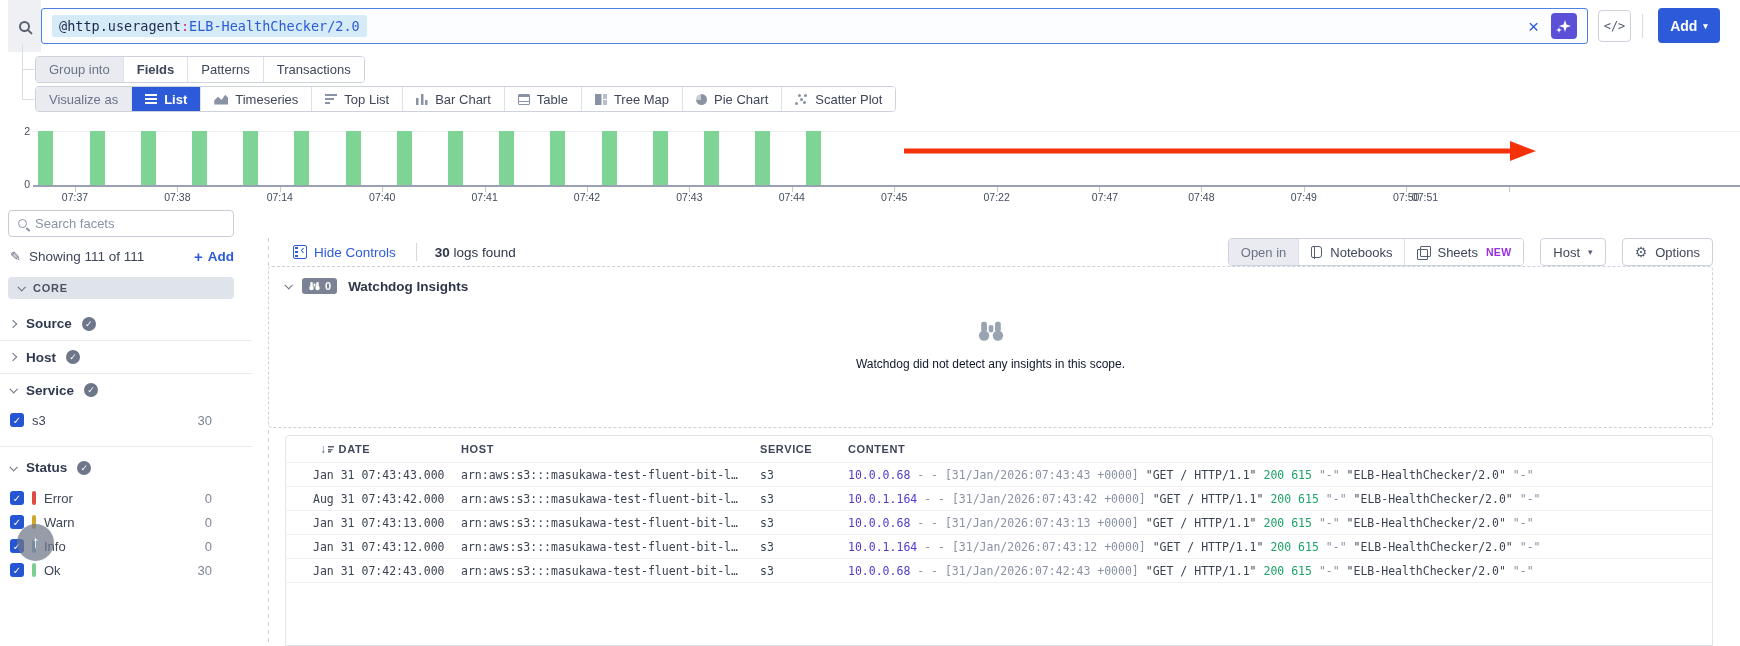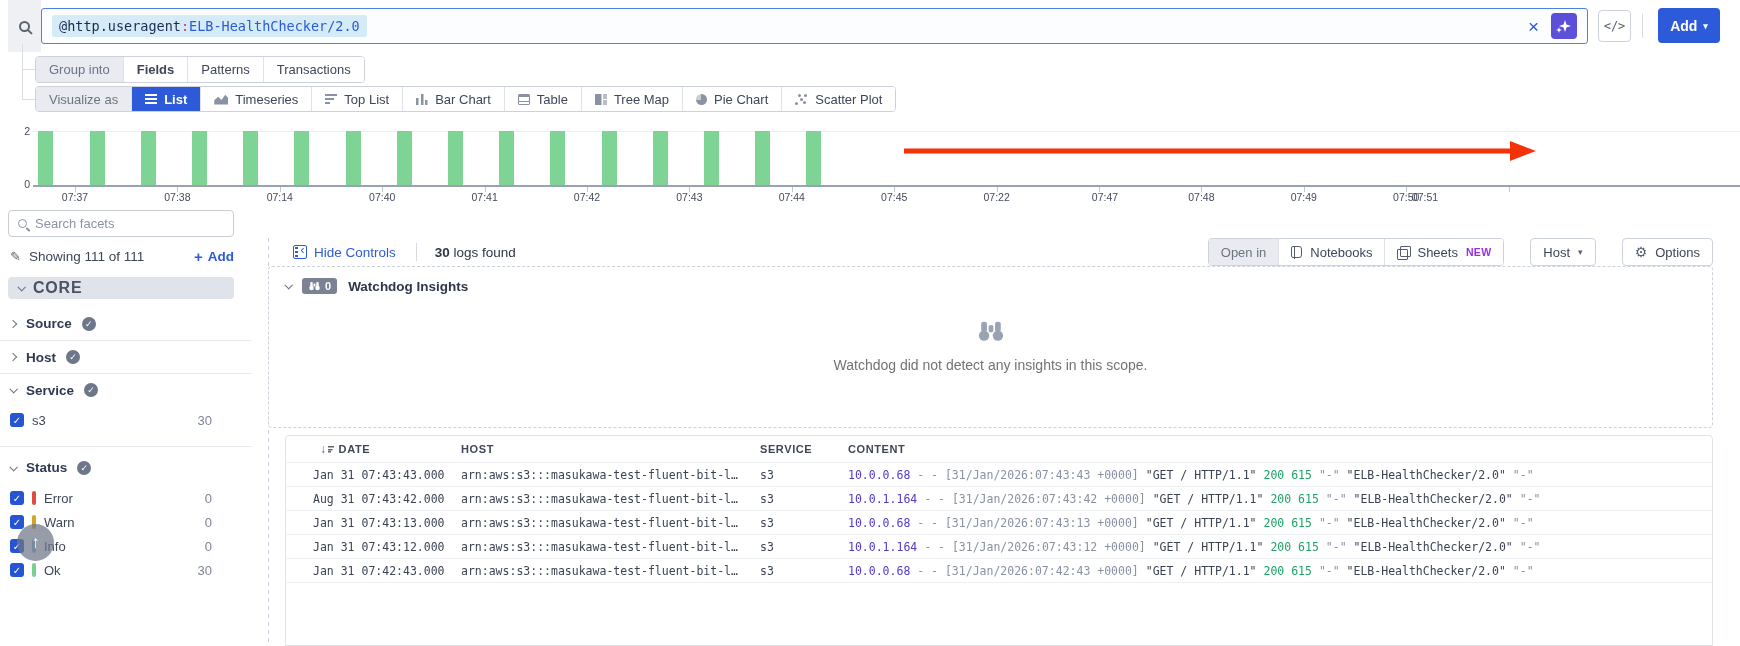--- a/index.html
+++ b/index.html
@@ -101,21 +101,21 @@
   #facet-search input { border:none; outline:none; font-size:13px; color:#3b4353; width:170px;
     font-family:"Liberation Sans", sans-serif; background:transparent; }
   #facet-search input::placeholder { color:#8a93a6; }
   #showing-row { margin:11px 18px 0 10px; display:flex; align-items:center; gap:8px; font-size:13.5px; color:#3d4557; }
   .pencil { color:#5c6472; font-size:13px; }
   #add-link { margin-left:auto; color:#2c5ad9; font-weight:700; font-size:13.5px; cursor:pointer;
     display:flex; align-items:center; gap:5px; }
   #add-link .plus { font-size:15px; font-weight:700; }
   #core-bar { margin:12px 10px 0 8px; width:226px; height:22px; background:#dfe3ea; border-radius:4px;
     display:flex; align-items:center; gap:9px; padding:0 10px; cursor:pointer; }
-  #core-bar .lbl { font-size:16px; font-weight:700; letter-spacing:.8px; color:#4a5263; }
+  #core-bar .lbl { font-size:11px; font-weight:700; letter-spacing:.8px; color:#4a5263; }
   .chev { width:6px; height:6px; border-right:1.6px solid #6a7384; border-bottom:1.6px solid #6a7384;
     display:inline-block; flex:none; }
   .chev.right { transform:rotate(-45deg); }
   .chev.down  { transform:rotate(45deg) translateY(-1px); }
   .facet-row { display:flex; align-items:center; gap:10px; padding:0 10px; height:33px;
     border-top:1px solid #e7eaef; cursor:pointer; }
   .facet-row:first-of-type { border-top:none; }
   .facet-label { font-size:13.5px; font-weight:700; color:#2f3950; }
   .badge-check { width:14px; height:14px; border-radius:50%; background:#6e7689; color:#fff;
     font-size:9px; display:inline-flex; align-items:center; justify-content:center; }
@@ -137,21 +137,21 @@
     background-image:linear-gradient(to bottom,#c9cfda 0 4px,transparent 4px 8px); background-size:1px 8px; }
   #controls-row { left:268px; top:238px; width:1445px; height:28px; display:flex; align-items:center; padding-left:25px; }
   #hide-controls { display:flex; align-items:center; gap:7px; color:#2c5ad9; font-size:13.5px; cursor:pointer; }
   .ic-hidectl { width:14px; height:14px; border:1.5px solid #2c5ad9; border-radius:2px; position:relative; }
   .ic-hidectl::before { content:''; position:absolute; left:1px; top:1px; bottom:1px; width:3px;
     background-image:linear-gradient(to bottom,#2c5ad9 0 2px,transparent 2px 4px); background-size:3px 4px; }
   .ic-hidectl::after { content:'‹'; position:absolute; right:1.5px; top:-3px; font-size:12px; color:#2c5ad9; }
   #ctl-divider { width:1px; height:18px; background:#d5d9e0; margin:0 18px 0 20px; }
   #logs-found { font-size:13.5px; color:#2e3648; }
   #logs-found b { font-weight:700; }
-  #controls-right { margin-left:auto; display:flex; align-items:center; gap:26px; }
+  #controls-right { margin-left:auto; display:flex; align-items:center; gap:16px; }
   .btn-group { display:inline-flex; border:1px solid #ccd1dc; border-radius:4px; overflow:hidden; height:28px; }
   .btn-seg { display:flex; align-items:center; gap:8px; padding:0 12px; font-size:13px; color:#3f4659;
     border-right:1px solid #dde1e8; cursor:pointer; background:#fff; white-space:nowrap; }
   .btn-seg:last-child { border-right:none; }
   .btn-seg.prefix { background:#e9ebf1; color:#6b7386; cursor:default; }
   .btn { display:inline-flex; align-items:center; gap:8px; padding:0 12px; height:28px;
     border:1px solid #ccd1dc; border-radius:4px; font-size:13px; color:#3f4659; background:#fff; cursor:pointer; }
   .new-badge { color:#9a2ee1; font-size:10.5px; font-weight:800; letter-spacing:.3px; }
   .ic-book { width:11px; height:12px; border:1.5px solid #555e70; border-radius:2px 3px 3px 2px; position:relative; }
   .ic-book::before { content:''; position:absolute; left:1.5px; top:-1.5px; bottom:-1.5px; width:1.5px; background:#555e70; }
@@ -166,21 +166,21 @@
   #watchdog-panel { left:268px; top:266px; width:1445px; height:162px;
     border:1px dashed #ccd2dc; border-radius:4px; background:#fff; }
   #wd-header { display:flex; align-items:center; gap:11px; padding:11px 14px 0 16px; cursor:pointer; }
   #wd-badge { background:#7a8294; border-radius:3px; color:#fff; display:flex; align-items:center;
     gap:4px; padding:2px 6px; font-size:11px; font-weight:700; }
   #wd-badge svg { display:block; }
   #wd-title { font-size:13.5px; font-weight:700; color:#2e3648; }
   #wd-empty { position:absolute; left:0; right:0; top:52px; display:flex; flex-direction:column;
     align-items:center; gap:14px; color:#7a8496; }
   #wd-empty svg { color:#9aa3b1; }
-  #wd-empty-text { font-size:14px; color:#737373; }
+  #wd-empty-text { font-size:12px; color:#0f172a; }
 
   
   #log-table { left:285px; top:435px; width:1428px; height:211px; border:1px solid #dfe3ea;
     border-radius:4px 4px 0 0; background:#fff; overflow:hidden; }
   .trow { display:grid; grid-template-columns:27px 148px 299px 88px 1fr; align-items:center; height:24px;
     border-top:1px solid #eef0f4; font-family:"DejaVu Sans Mono", monospace; font-size:11.5px; cursor:pointer; }
   .trow.head { height:26px; border-top:none; font-family:"Liberation Sans", sans-serif;
     font-size:11px; font-weight:700; letter-spacing:.6px; color:#3f4659; cursor:default; }
   .marker { width:4px; height:14px; border-radius:2px; background:#6fcf8a; margin-left:7px; }
   .cell { overflow:hidden; white-space:nowrap; text-overflow:clip; color:#3b4353; }

